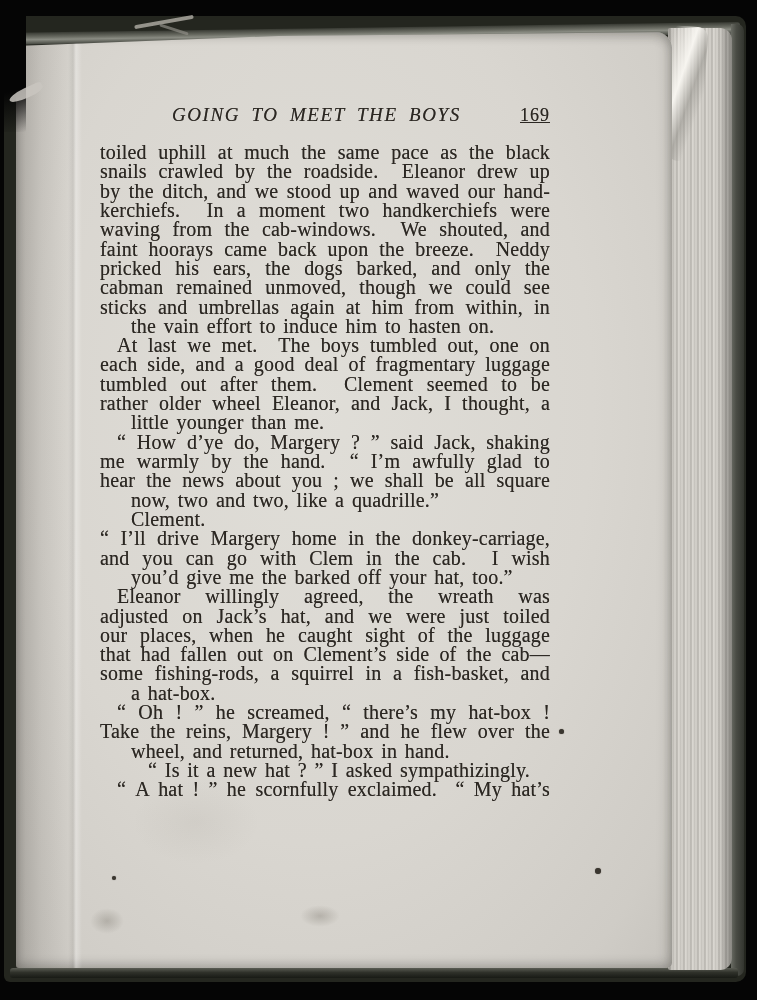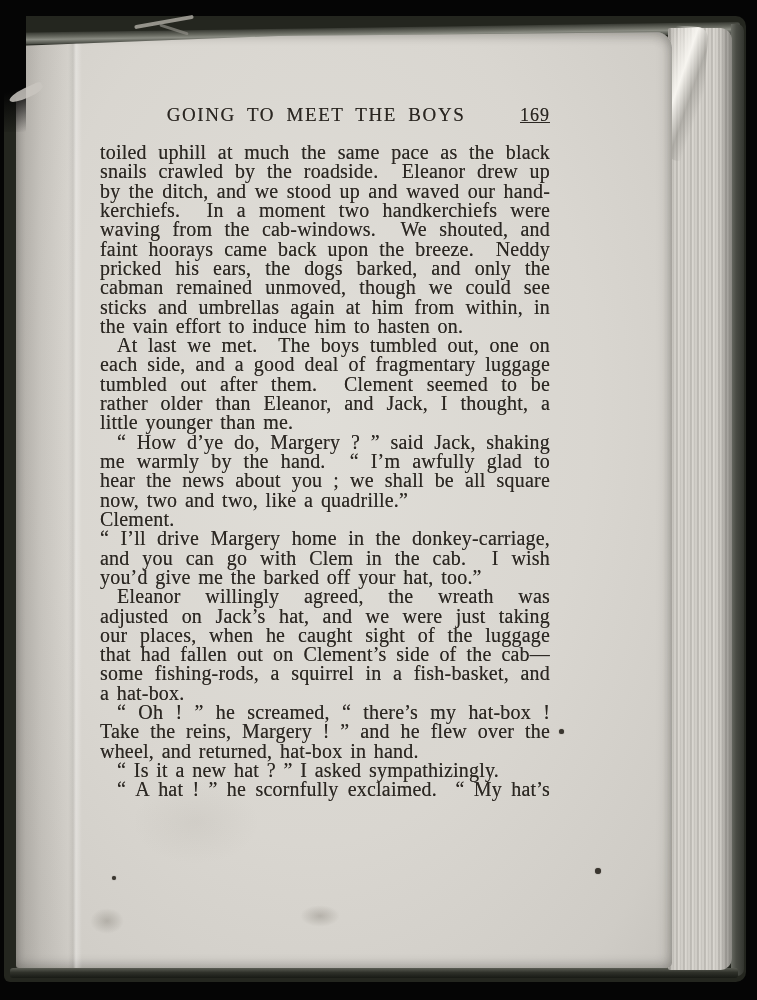--- a/index.html
+++ b/index.html
@@ -35,28 +35,28 @@
           radial-gradient(ellipse at 45% 40%,#e0ded8 0%,#d9d6d0 55%,#cfccc6 88%,#c7c4be 100%);
         box-shadow:inset 0 5px 10px rgba(25,25,22,.20),inset 0 -5px 10px rgba(25,25,22,.16),inset -6px 0 12px rgba(25,25,22,.10);}
   .gutter{position:absolute;left:0;top:0;bottom:0;width:80px;
         background:
           linear-gradient(90deg,rgba(70,66,60,.30) 0%,rgba(70,66,60,.12) 32%,rgba(70,66,60,0) 72%),
           linear-gradient(90deg,rgba(0,0,0,0) 52px,rgba(0,0,0,.07) 57px,rgba(255,255,255,.30) 60px,rgba(0,0,0,0) 66px);}
   
   .running-head{position:absolute;left:84px;top:72px;width:450px;height:26px;color:#2b2722;}
   .rh-title{position:absolute;left:50%;transform:translateX(-53%);white-space:nowrap;
         font-size:19px;letter-spacing:1.6px;word-spacing:5px;
-        text-shadow:0 0 .5px rgba(43,39,34,.6);}
+        text-shadow:0 0 .5px rgba(43,39,34,.6);font-style:italic;}
   .rh-num{position:absolute;right:0;top:1px;font-size:18px;letter-spacing:1px;
         text-shadow:0 0 .5px rgba(43,39,34,.6);font-feature-settings:"onum" 1;text-decoration:underline;}
   .body-text{position:absolute;left:84px;top:111px;width:450px;color:#2b2722;font-size:20px;}
   .line{height:19.32px;line-height:19.32px;letter-spacing:.2px;word-spacing:1.5px;
         text-align:justify;text-align-last:justify;text-justify:inter-word;
         text-shadow:0 0 .5px rgba(43,39,34,.6);}
-  .line.rag{text-align-last:left;word-spacing:2.5px;}
+  .line.rag{text-align-last:left;word-spacing:2.5px;margin-left:31px;}
   .line.indent{padding-left:17px;}
   
   .corner-tl{position:absolute;left:0;top:0;width:26px;height:132px;
         background:linear-gradient(168deg,#050505 68%,rgba(5,5,5,0) 100%);}
   .tear{position:absolute;left:8px;top:88px;width:36px;height:10px;background:#c9c6bf;
         transform:rotate(-25deg);border-radius:50% 20% 40% 50%;opacity:.85;}
   .ink-dot{position:absolute;border-radius:50%;background:#3a362f;box-shadow:0 0 1px rgba(58,54,47,.8);}
   .smudge{position:absolute;border-radius:50%;background:radial-gradient(rgba(105,100,90,.30),rgba(105,100,90,0) 70%);}
 </style>
 </head>
@@ -92,40 +92,40 @@
             <div class="line">faint hoorays came back upon the breeze.&nbsp; Neddy</div>
             <div class="line">pricked his ears, the dogs barked, and only the</div>
             <div class="line">cabman remained unmoved, though we could see</div>
             <div class="line">sticks and umbrellas again at him from within, in</div>
             <div class="line rag">the vain effort to induce him to hasten on.</div>
           </div>
           <div>
             <div class="line indent">At last we met.&nbsp; The boys tumbled out, one on</div>
             <div class="line">each side, and a good deal of fragmentary luggage</div>
             <div class="line">tumbled out after them.&nbsp; Clement seemed to be</div>
-            <div class="line">rather older than Eleanor, and Jack, I thought, a</div>
+            <div class="line">rather older wheel Eleanor, and Jack, I thought, a</div>
             <div class="line rag">little younger than me.</div>
           </div>
           <div>
             <div class="line indent">“&nbsp;How d’ye do, Margery&nbsp;?&nbsp;” said Jack, shaking</div>
             <div class="line">me warmly by the hand.&nbsp; “&nbsp;I’m awfully glad to</div>
             <div class="line">hear the news about you&nbsp;; we shall be all square</div>
             <div class="line rag">now, two and two, like a quadrille.”</div>
           </div>
           <div>
             <div class="line rag">Clement.</div>
           </div>
           <div>
             <div class="line">“&nbsp;I’ll drive Margery home in the donkey-carriage,</div>
             <div class="line">and you can go with Clem in the cab.&nbsp; I wish</div>
             <div class="line rag">you’d give me the barked off your hat, too.”</div>
           </div>
           <div>
             <div class="line indent">Eleanor willingly agreed, the wreath was</div>
-            <div class="line">adjusted on Jack’s hat, and we were just taking</div>
+            <div class="line">adjusted on Jack’s hat, and we were just toiled</div>
             <div class="line">our places, when he caught sight of the luggage</div>
             <div class="line">that had fallen out on Clement’s side of the cab—</div>
             <div class="line">some fishing-rods, a squirrel in a fish-basket, and</div>
             <div class="line rag">a hat-box.</div>
           </div>
           <div>
             <div class="line indent">“&nbsp;Oh&nbsp;!&nbsp;” he screamed, “&nbsp;there’s my hat-box&nbsp;!</div>
             <div class="line">Take the reins, Margery&nbsp;!&nbsp;” and he flew over the</div>
             <div class="line rag">wheel, and returned, hat-box in hand.</div>
           </div>

